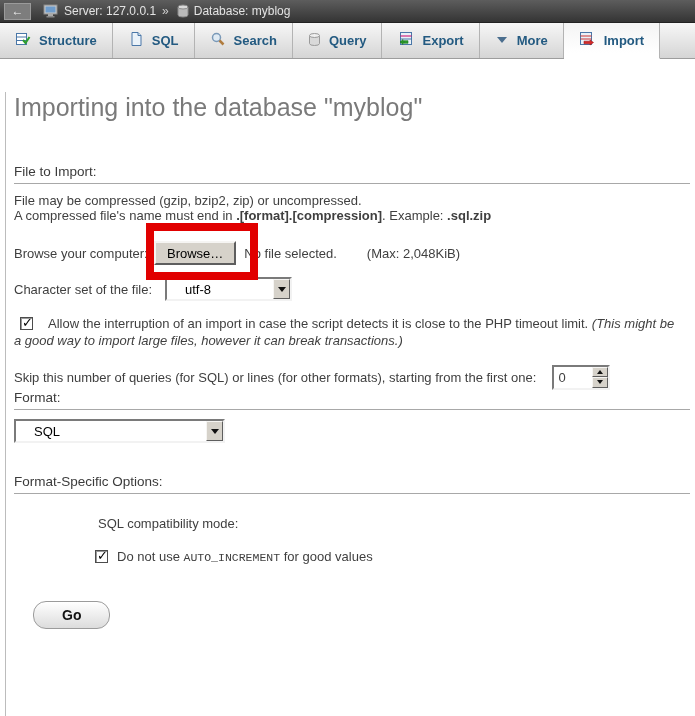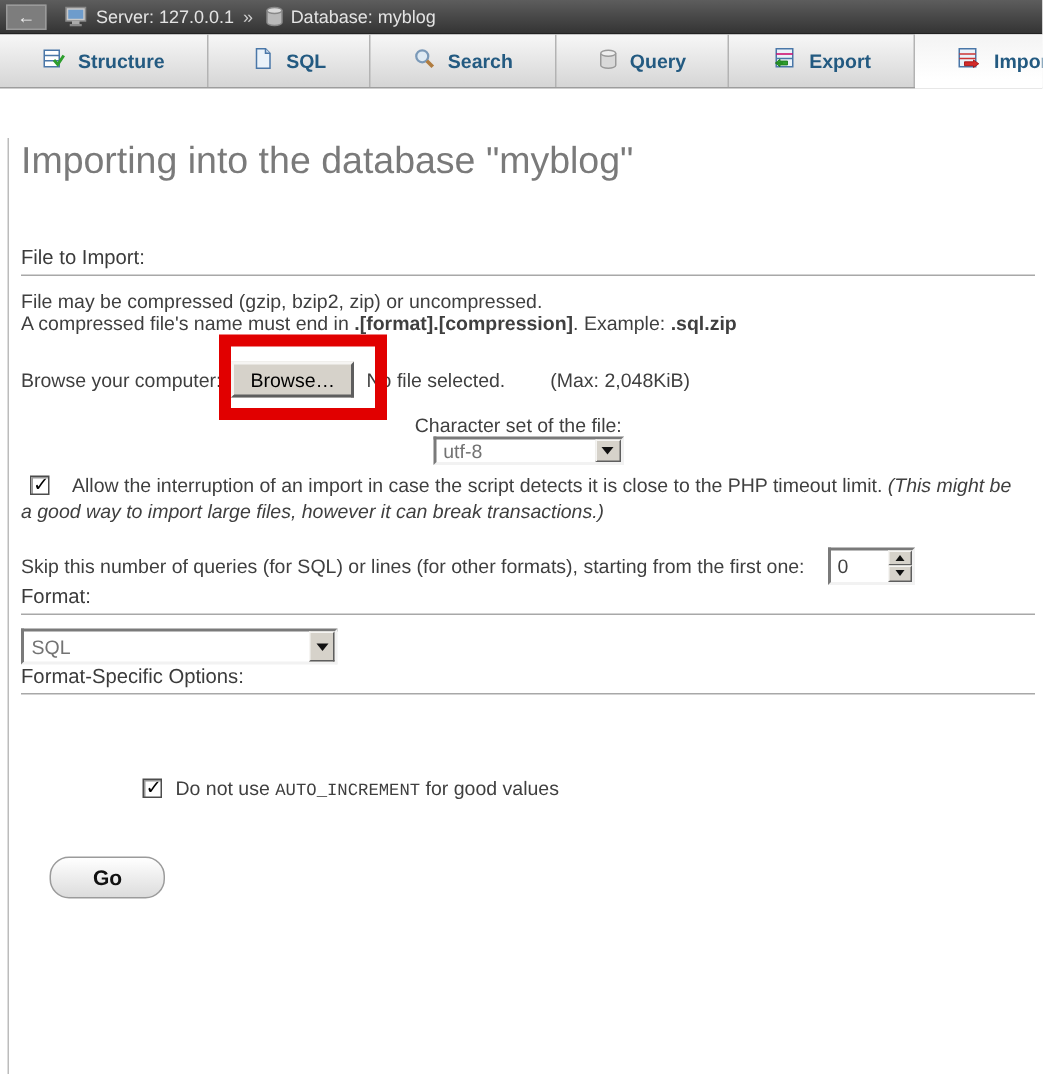--- a/index.html
+++ b/index.html
@@ -41,21 +41,21 @@
   .tabbar {
     height: 36px;
     background: linear-gradient(#f7f7f7, #d5d5d5);
     border-bottom: 1px solid #9d9d9d;
     display: flex;
     align-items: stretch;
   }
   .tab {
     display: flex; align-items: center;
     gap: 8px;
-    padding: 0 28px;
+    padding: 0 15px;
     border-right: 1px solid #b3b3b3;
     color: #235a81;
     font-weight: bold;
     font-size: 13px;
     cursor: pointer;
   }
   .tab.active {
     background: linear-gradient(#f5f5f5 10%, #ffffff 85%);
     border-bottom: 1px solid #ffffff;
     margin-bottom: -1px;
@@ -79,27 +79,27 @@
   .section-heading {
     font-size: 13.5px;
     font-weight: normal;
     color: #3b3b3b;
     border-bottom: 1px solid #a8a8a8;
     padding-bottom: 4px;
   }
   .h-file   { margin-top: 42px; }
   .h-part   { margin-top: 27px; }
   .h-format { }
-  .h-fso    { }
+  .h-fso    { margin-top: 31px; }
 
   .para { margin-top: 9px; line-height: 15px; }
 
   .row { display: flex; align-items: center; }
   .browse-row  { margin-top: 17px; height: 26px; position: relative; }
-  .charset-row { margin-top: 10px; height: 26px; flex-direction: column; }
+  .charset-row { margin-top: 10px; height: 26px; }
   .label-inline { flex: 0 0 auto; }
   .browse-label { width: 140px; }
   .charset-label { width: 151px; }
 
   
   .win-btn {
     height: 24px;
     padding: 0 11px;
     background: #d6d2ca;
     border: 2px solid;
@@ -119,23 +119,23 @@
     align-items: stretch;
     height: 24px;
     background: #fff;
     border: 2px solid;
     border-color: #7a7a7a #f2f2f2 #f2f2f2 #7a7a7a;
     cursor: pointer;
   }
   .select .val {
     flex: 1;
     display: flex; align-items: center;
-    padding: 0 5px;
+    padding: 0 18px;
     font-size: 13px;
-    color: #737373;
+    color: #000000;
     white-space: nowrap;
     overflow: hidden;
   }
   .select .arrow-btn {
     width: 17px;
     background: #d6d2ca;
     border: 1px solid;
     border-color: #f6f5f3 #5e5e5e #5e5e5e #f6f5f3;
     display: flex; align-items: center; justify-content: center;
   }
@@ -314,38 +314,38 @@
     <span>
       <svg width="17" height="16" viewBox="0 0 17 16">
         <rect x="3.5" y="1.5" width="11" height="12" fill="#eaf2f9" stroke="#4a77a8"></rect>
         <line x1="3.5" y1="5" x2="14.5" y2="5" stroke="#c06" stroke-width="1"></line>
         <line x1="3.5" y1="8" x2="14.5" y2="8" stroke="#4a77a8"></line>
         <path d="M8 11 l-5 0 m0 0 l3 -2.5 v1.2 h5 v2.6 h-5 v1.2 z" fill="#2e9e2e" stroke="#1d7a1d" stroke-width="0.6"></path>
       </svg>
     </span>
     <span>Export</span>
   </div>
+  <div class="tab">
+    <span>
+      <svg width="14" height="10" viewBox="0 0 14 10">
+        <path d="M2 2 h10 l-5 6 z" fill="#4b6e8e"></path>
+      </svg>
+    </span>
+    <span>More</span>
+  </div>
   <div class="tab active">
     <span>
       <svg width="17" height="16" viewBox="0 0 17 16">
         <rect x="1.5" y="1.5" width="11" height="12" fill="#eaf2f9" stroke="#4a77a8"></rect>
         <line x1="1.5" y1="5" x2="12.5" y2="5" stroke="#c33" stroke-width="1"></line>
         <line x1="1.5" y1="8" x2="12.5" y2="8" stroke="#c33"></line>
         <path d="M5 10.2 h6 v-1.2 l3.5 2.5 l-3.5 2.5 v-1.2 h-6 z" fill="#d42a2a" stroke="#a31414" stroke-width="0.6"></path>
       </svg>
     </span>
     <span>Import</span>
-  </div>
-  <div class="tab">
-    <span>
-      <svg width="14" height="10" viewBox="0 0 14 10">
-        <path d="M2 2 h10 l-5 6 z" fill="#4b6e8e"></path>
-      </svg>
-    </span>
-    <span>More</span>
   </div>
 </div>
 
 <div class="content">
 
   <h1 class="page-title">Importing into the database "myblog"</h1>
 
   
   <div class="section-heading h-file">File to Import:</div>
 
@@ -402,20 +402,21 @@
       <span class="arrow-btn">
           <span class="tri-down"></span>
         </span>
     </div>
   </div>
 
   
   <div class="section-heading h-fso">Format-Specific Options:</div>
 
   <div class="row compat-row">
+    <span class="compat-label">SQL compatibility mode:</span>
   </div>
 
   <div class="autoinc-row">
     <span class="cb"><span class="mark">✓</span></span><span><span>Do not use </span><span class="mono">AUTO_INCREMENT</span><span> for good values</span></span>
   </div>
 
   <button class="go-btn">Go</button>
 
 </div>
 

